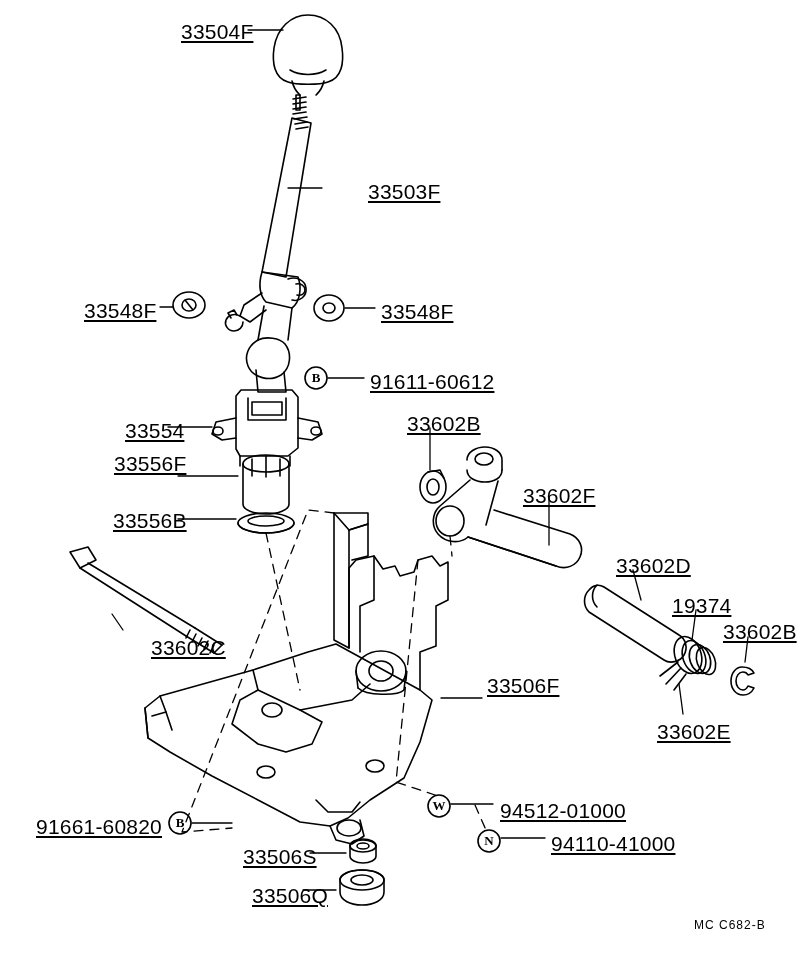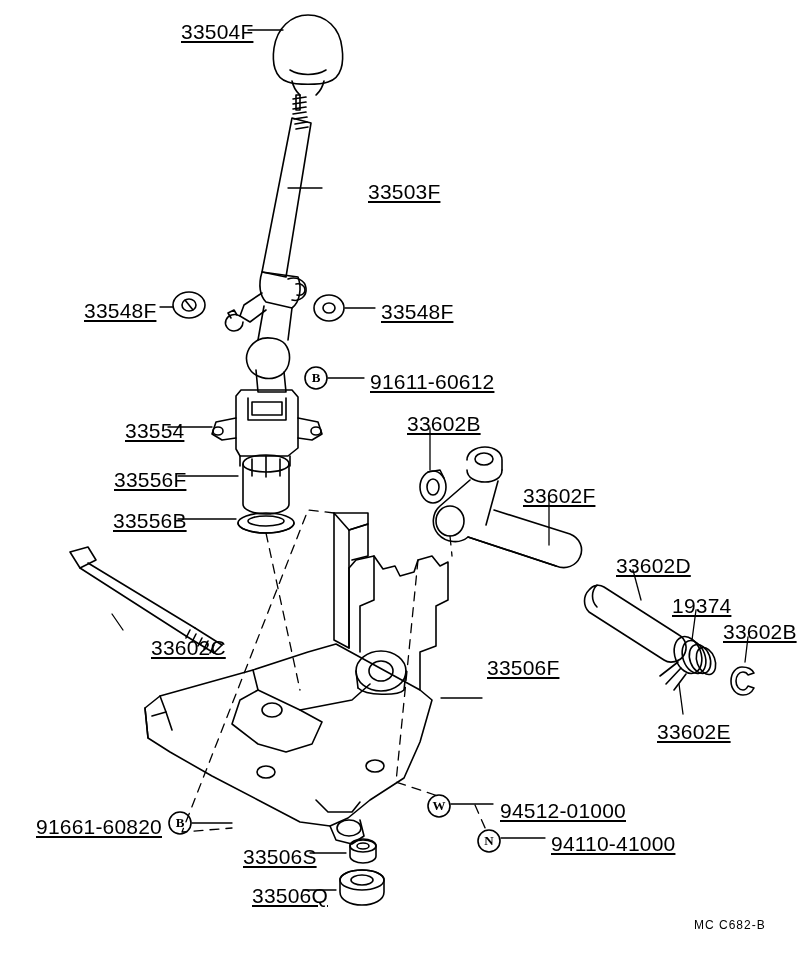--- a/index.html
+++ b/index.html
@@ -255,27 +255,27 @@
   </svg>
 
   <div class="lbl" style="left: 181px; top: 20px;">33504F</div>
   <div class="lbl" style="left: 329px; top: 180px; margin-left: 39px;">33503F</div>
   <div class="lbl" style="left: 84px; top: 299px;">33548F</div>
   <div class="lbl" style="left: 381px; top: 300px;">33548F</div>
   <div class="lbl" style="left: 370px; top: 370px;">91611-60612</div>
   <div class="lbl" style="left: 125px; top: 419px;">33554</div>
   <div class="lbl" style="left: 407px; top: 412px;">33602B</div>
   <div class="lbl" style="left: 523px; top: 484px;">33602F</div>
-  <div class="lbl" style="left: 114px; top: 468px;">33556F</div>
+  <div class="lbl" style="left: 114px; top: 452px;">33556F</div>
   <div class="lbl" style="left: 113px; top: 509px;">33556B</div>
   <div class="lbl" style="left: 616px; top: 554px;">33602D</div>
   <div class="lbl" style="left: 672px; top: 594px;">19374</div>
   <div class="lbl" style="left: 723px; top: 620px;">33602B</div>
   <div class="lbl" style="left: 107px; top: 636px; margin-left: 44px;">33602C</div>
-  <div class="lbl" style="left: 487px; top: 656px; text-align: center;">33506F</div>
+  <div class="lbl" style="left: 487px; top: 674px; text-align: center;">33506F</div>
   <div class="lbl" style="left: 657px; top: 720px; text-align: right;">33602E</div>
   <div class="lbl" style="left: 500px; top: 799px;">94512-01000</div>
   <div class="lbl" style="left: 36px; top: 815px;">91661-60820</div>
   <div class="lbl" style="left: 551px; top: 832px; text-align: right;">94110-41000</div>
   <div class="lbl" style="left: 243px; top: 845px;">33506S</div>
   <div class="lbl" style="left: 236px; top: 884px; margin-left: 16px;">33506Q</div>
 
   <div class="circ-lbl" style="left: 307px; top: 369px;">B</div>
   <div class="circ-lbl" style="left: 171px; top: 814px;">B</div>
   <div class="circ-lbl" style="left: 430px; top: 797px;">W</div>

